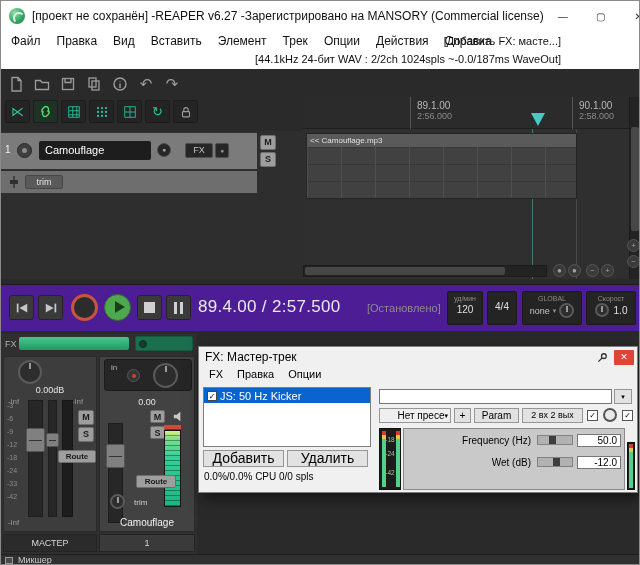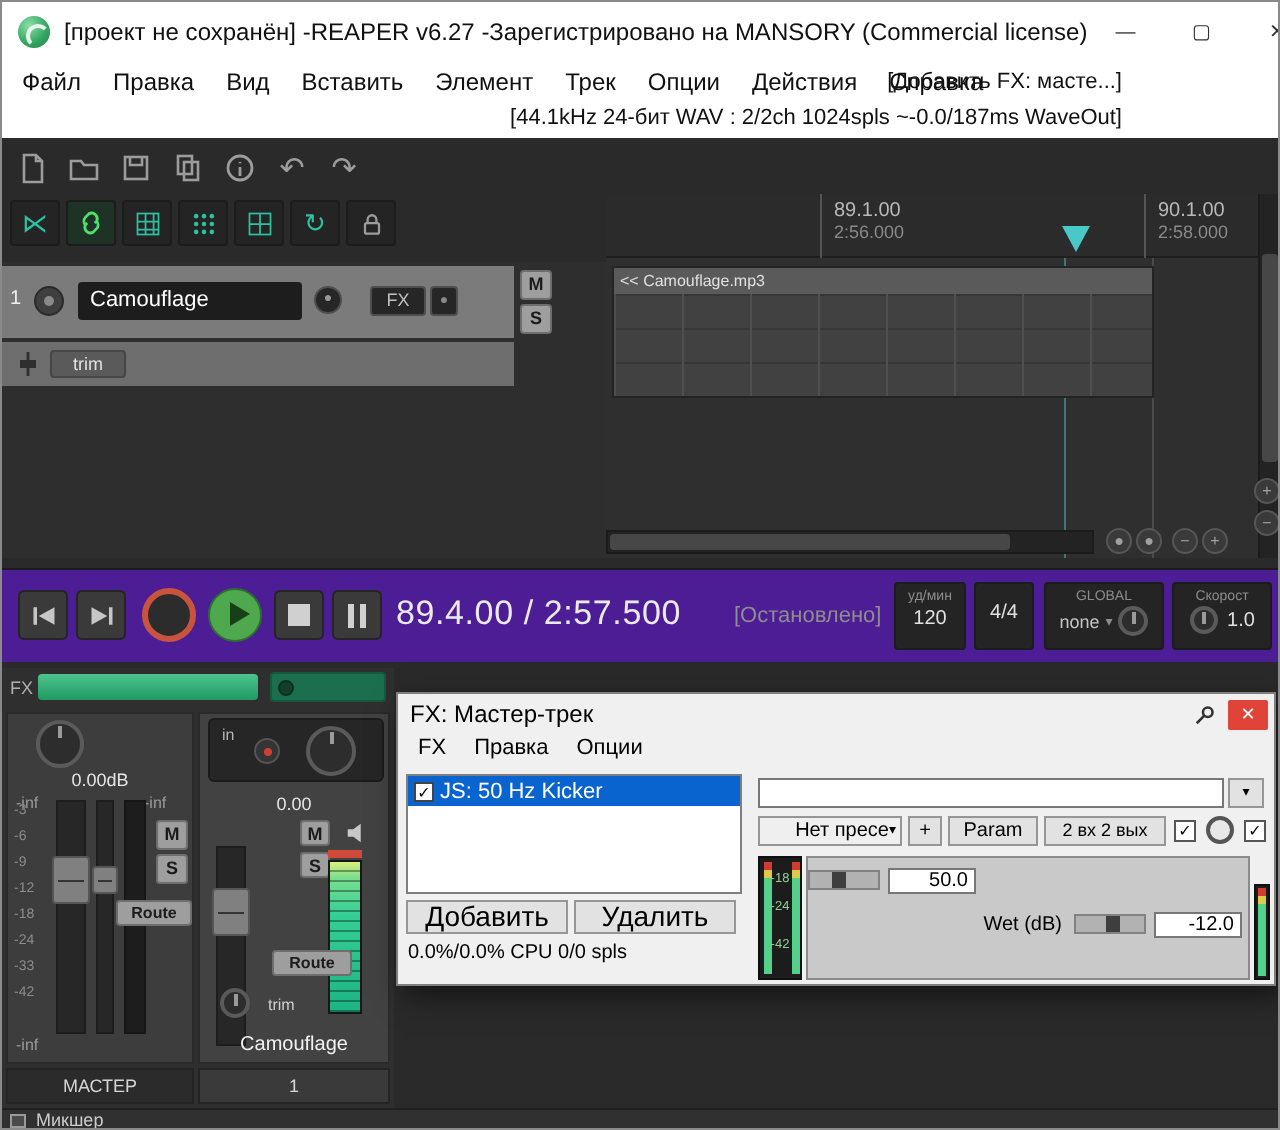--- a/index.html
+++ b/index.html
@@ -467,20 +467,21 @@
     <div class="meterbox" style="left:180px;top:81px;width:22px;height:62px">
       <span class="mbar" style="left:2px;top:2px;height:56px"></span>
       <span class="mbar" style="left:16px;top:2px;height:56px"></span>
       <span class="mlabel" style="top:7px">-18</span>
       <span class="mlabel" style="top:21px">-24</span>
       <span class="mlabel" style="top:40px">-42</span>
     </div>
 
     <div class="plugui">
       <div class="prow">
+        <span class="plabel">Frequency (Hz)</span>
         <span class="pslider">
             <span class="phandle" style="left:11px"></span>
           </span>
         <span class="pvalue">50.0</span>
       </div>
       <div class="prow">
         <span class="plabel">Wet (dB)</span>
         <span class="pslider">
             <span class="phandle" style="left:15px"></span>
           </span>

